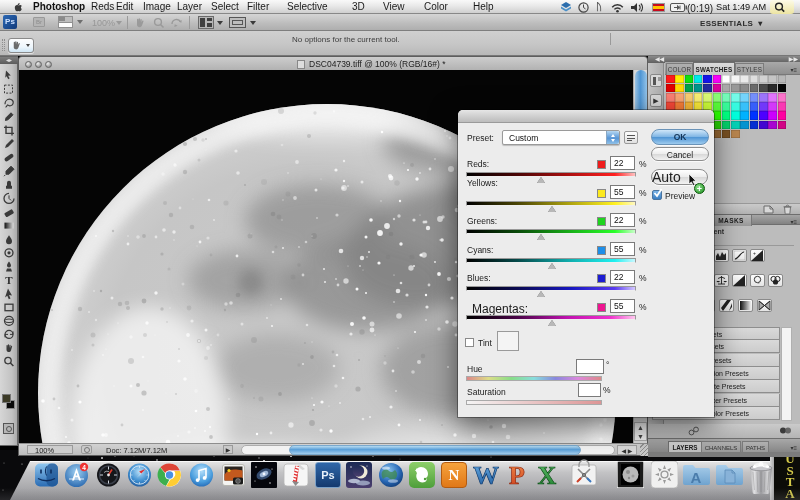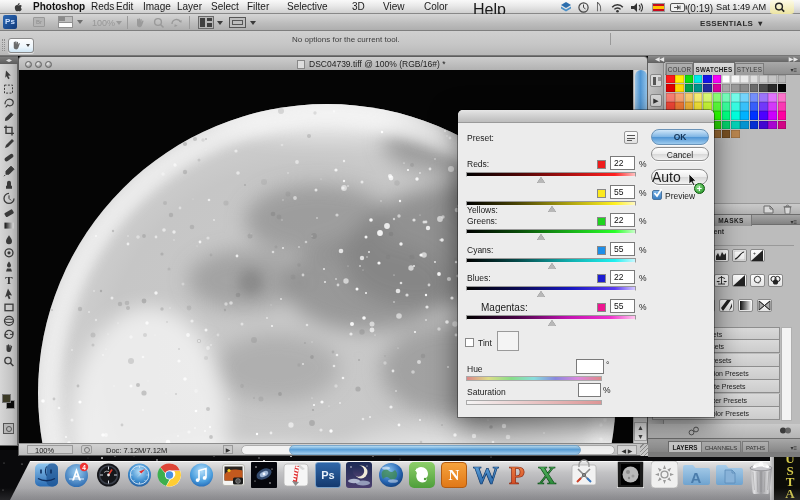--- a/index.html
+++ b/index.html
@@ -14,21 +14,21 @@
  <div class="abs" style="left:91px;top:1px;font-size:10px;color:#1a1a1a">Reds</div>
  <div class="abs" style="left:116px;top:1px;font-size:10px;color:#1a1a1a">Edit</div>
  <div class="abs" style="left:143px;top:1px;font-size:10px;color:#1a1a1a">Image</div>
  <div class="abs" style="left:177px;top:1px;font-size:10px;color:#1a1a1a">Layer</div>
  <div class="abs" style="left:211px;top:1px;font-size:10px;color:#1a1a1a">Select</div>
  <div class="abs" style="left:247px;top:1px;font-size:10px;color:#1a1a1a">Filter</div>
  <div class="abs" style="left:287px;top:1px;font-size:10px;color:#1a1a1a">Selective</div>
  <div class="abs" style="left:352px;top:1px;font-size:10px;color:#1a1a1a">3D</div>
  <div class="abs" style="left:383px;top:1px;font-size:10px;color:#1a1a1a">View</div>
  <div class="abs" style="left:424px;top:1px;font-size:10px;color:#1a1a1a">Color</div>
- <div class="abs" style="left:473px;top:1px;font-size:16px;color:#1a1a1a">Help</div>
+ <div class="abs" style="left:473px;top:1px;font-size:10px;color:#1a1a1a">Help</div>
  <svg class="abs" style="left:560px;top:2px" width="12" height="11" viewBox="0 0 12 11">
       <path fill="#2b6dad" d="M6 0L1 3l5 3 5-3z"></path>
       <path fill="#4a90c8" d="M1 4.5L6 7.5 11 4.5 11 6.5 6 9.5 1 6.5z"></path>
     </svg>
  <svg class="abs" style="left:578px;top:2px" width="11" height="11" viewBox="0 0 11 11">
       <circle cx="5.5" cy="5.5" r="4.6" fill="none" stroke="#444" stroke-width="1.2"></circle>
       <path d="M5.5 2.5v3l2 1.4" stroke="#444" stroke-width="1" fill="none"></path>
     </svg>
  <div class="abs" style="left:596px;top:1px;font-size:10px;color:#555;font-weight:bold">ᚢ</div>
  <svg class="abs" style="left:610px;top:2px" width="15" height="11" viewBox="0 0 15 11">
@@ -1111,20 +1111,26 @@
  <div class="abs" style="left:20px;top:2px;width:34px;height:12px;background:linear-gradient(#d0d0d0,#bcbcbc);border:1px solid #6e6e6e;border-bottom:none;font-size:6.3px;font-weight:bold;color:#1c1c1c;text-align:center;line-height:12px">LAYERS</div>
  <div class="abs" style="left:53px;top:2px;width:40px;height:12px;background:linear-gradient(#b0b0b0,#989898);border:1px solid #7a7a7a;border-bottom:none;font-size:6px;color:#333;text-align:center;line-height:12px">CHANNELS</div>
  <div class="abs" style="left:94px;top:2px;width:27px;height:12px;background:linear-gradient(#b0b0b0,#989898);border:1px solid #7a7a7a;border-bottom:none;font-size:6px;color:#333;text-align:center;line-height:12px">PATHS</div>
  <div class="abs" style="right:3px;top:5px;font-size:6px;color:#333">▾≡</div>
 </div>
 <div class="abs" style="left:648px;top:452px;width:152px;height:5px;background:#7c7c7c;z-index:26;"></div>
 
 <div class="abs" style="left:458px;top:110px;width:256px;height:307px;background:#ececec;border-radius:5px 5px 0 0;box-shadow:0 8px 28px rgba(0,0,0,.55),0 0 0 1px rgba(0,0,0,.35);z-index:45;">
  <div class="abs" style="left:0;top:0;width:256px;height:13px;background:linear-gradient(#e6e6e6,#cecece 55%,#bcbcbc);border-bottom:1px solid #9a9a9a;border-radius:5px 5px 0 0"></div>
  <div class="abs" style="left:9px;top:23px;font-size:8.5px;color:#1a1a1a">Preset:</div>
+ <div class="abs" style="left:44px;top:20px;width:118px;height:15px;background:#fff;border:1px solid #9a9a9a;border-radius:2px;box-shadow:0 1px 1px rgba(0,0,0,.2)">
+   <span style="position:absolute;left:6px;top:2px;font-size:8.5px;color:#111">Custom</span>
+   <div class="abs" style="right:0;top:0;width:13px;height:13px;background:linear-gradient(#b5d7f2,#5795d6 55%,#8fc1e8);border-left:1px solid #8aa8c4;border-radius:0 2px 2px 0"></div>
+   <div class="abs" style="right:4px;top:2.5px;width:0;height:0;border-left:2.6px solid transparent;border-right:2.6px solid transparent;border-bottom:3.6px solid #fff"></div>
+   <div class="abs" style="right:4px;top:7.5px;width:0;height:0;border-left:2.6px solid transparent;border-right:2.6px solid transparent;border-top:3.6px solid #fff"></div>
+ </div>
  <div class="abs" style="left:166px;top:21px;width:14px;height:13px;background:linear-gradient(#fdfdfd,#e0e0e0);border:1px solid #999;border-radius:2px">
    <div style="position:absolute;left:2px;top:3px;width:8px;height:1px;background:#555"></div>
    <div style="position:absolute;left:2px;top:5.5px;width:8px;height:1px;background:#555"></div>
    <div style="position:absolute;left:2px;top:8px;width:5px;height:1px;background:#555"></div>
  </div>
  <div class="abs" style="left:193px;top:19px;width:58px;height:16px;border-radius:8px;background:linear-gradient(#cfe6f8,#7db4e4 50%,#4e94d4 51%,#9ecbee);border:1px solid #6a93b8;box-shadow:0 1px 1px rgba(255,255,255,.8);font-size:8.5px;font-weight:bold;color:#14365a;text-align:center;line-height:15px">OK</div>
  <div class="abs" style="left:193px;top:37px;width:58px;height:14px;border-radius:8px;background:linear-gradient(#ffffff,#ececec 50%,#d8d8d8 51%,#f2f2f2);border:1px solid #8e8e8e;box-shadow:0 1px 1px rgba(255,255,255,.8);font-size:8.5px;color:#222;text-align:center;line-height:15px">Cancel</div>
  <div class="abs" style="left:193px;top:59px;width:57px;height:16px;border-radius:8px;background:linear-gradient(#ffffff,#ececec 50%,#d8d8d8 51%,#f2f2f2);border:1px solid #8e8e8e;box-shadow:0 1px 1px rgba(255,255,255,.8);font-size:14px;color:#222;text-align:left;line-height:15px">Auto</div>
  <svg class="abs" style="left:230px;top:64px;z-index:3" width="10" height="12" viewBox="0 0 10 12">
       <path d="M1 0l7 7-3 .2 1.8 3.6-1.6.8-1.8-3.7L1 10z" fill="#111" stroke="#fff" stroke-width=".7"></path>
@@ -1135,21 +1141,21 @@
       <path d="M1.5 5l2.5 3L8.5 1" stroke="#fff" stroke-width="1.8" fill="none"></path>
     </svg>
  <div class="abs" style="left:207px;top:81px;font-size:8.5px;color:#1a1a1a">Preview</div>
 
  <div class="abs" style="left:9px;top:49px;font-size:8.5px;color:#1a1a1a">Reds:</div>
  <div class="abs" style="left:139px;top:50px;width:9px;height:9px;background:#ee1c1c;border:1px solid #888"></div>
  <div class="abs" style="left:152px;top:46px;width:25px;height:14px;background:#fff;border:1.5px solid #7a7a7a;font-size:8.5px;color:#111;line-height:12px;padding-left:3px">22</div>
  <div class="abs" style="left:181px;top:49px;font-size:8.5px;color:#1a1a1a">%</div>
  <div class="abs" style="left:8px;top:62px;width:170px;height:5px;background:linear-gradient(90deg,#000,#4a0505 30%,#b01010 62%,#ff2020 88%,#ffc0c0 100%);border:1px solid #999;border-bottom:1px solid #eee"></div>
  <div class="abs" style="left:79px;top:67px;width:0;height:0;border-left:4px solid transparent;border-right:4px solid transparent;border-bottom:6px solid #b8b8b8;filter:drop-shadow(0 0 .5px #555)"></div>
- <div class="abs" style="left:9px;top:95px;font-size:8.5px;color:#1a1a1a">Yellows:</div>
+ <div class="abs" style="left:9px;top:68px;font-size:8.5px;color:#1a1a1a">Yellows:</div>
  <div class="abs" style="left:139px;top:78.6px;width:9px;height:9px;background:#fce91e;border:1px solid #888"></div>
  <div class="abs" style="left:152px;top:74.6px;width:25px;height:14px;background:#fff;border:1.5px solid #7a7a7a;font-size:8.5px;color:#111;line-height:12px;padding-left:3px">55</div>
  <div class="abs" style="left:181px;top:77.6px;font-size:8.5px;color:#1a1a1a">%</div>
  <div class="abs" style="left:8px;top:90.6px;width:170px;height:5px;background:linear-gradient(90deg,#000,#4a4505 30%,#b0a510 62%,#fff020 88%,#fff8c0 100%);border:1px solid #999;border-bottom:1px solid #eee"></div>
  <div class="abs" style="left:90px;top:95.6px;width:0;height:0;border-left:4px solid transparent;border-right:4px solid transparent;border-bottom:6px solid #b8b8b8;filter:drop-shadow(0 0 .5px #555)"></div>
  <div class="abs" style="left:9px;top:106.19999999999999px;font-size:8.5px;color:#1a1a1a">Greens:</div>
  <div class="abs" style="left:139px;top:107.19999999999999px;width:9px;height:9px;background:#1ed31e;border:1px solid #888"></div>
  <div class="abs" style="left:152px;top:103.19999999999999px;width:25px;height:14px;background:#fff;border:1.5px solid #7a7a7a;font-size:8.5px;color:#111;line-height:12px;padding-left:3px">22</div>
  <div class="abs" style="left:181px;top:106.19999999999999px;font-size:8.5px;color:#1a1a1a">%</div>
  <div class="abs" style="left:8px;top:119.19999999999999px;width:170px;height:5px;background:linear-gradient(90deg,#000,#0a4a0a 30%,#18b018 62%,#2aff2a 88%,#c8ffc8 100%);border:1px solid #999;border-bottom:1px solid #eee"></div>
@@ -1159,21 +1165,21 @@
  <div class="abs" style="left:152px;top:131.8px;width:25px;height:14px;background:#fff;border:1.5px solid #7a7a7a;font-size:8.5px;color:#111;line-height:12px;padding-left:3px">55</div>
  <div class="abs" style="left:181px;top:134.8px;font-size:8.5px;color:#1a1a1a">%</div>
  <div class="abs" style="left:8px;top:147.8px;width:170px;height:5px;background:linear-gradient(90deg,#000,#054a4a 30%,#10b0b0 62%,#20f0f0 88%,#c8f8ff 100%);border:1px solid #999;border-bottom:1px solid #eee"></div>
  <div class="abs" style="left:90px;top:152.8px;width:0;height:0;border-left:4px solid transparent;border-right:4px solid transparent;border-bottom:6px solid #b8b8b8;filter:drop-shadow(0 0 .5px #555)"></div>
  <div class="abs" style="left:9px;top:163.39999999999998px;font-size:8.5px;color:#1a1a1a">Blues:</div>
  <div class="abs" style="left:139px;top:164.39999999999998px;width:9px;height:9px;background:#1c1cd2;border:1px solid #888"></div>
  <div class="abs" style="left:152px;top:160.39999999999998px;width:25px;height:14px;background:#fff;border:1.5px solid #7a7a7a;font-size:8.5px;color:#111;line-height:12px;padding-left:3px">22</div>
  <div class="abs" style="left:181px;top:163.39999999999998px;font-size:8.5px;color:#1a1a1a">%</div>
  <div class="abs" style="left:8px;top:176.39999999999998px;width:170px;height:5px;background:linear-gradient(90deg,#000,#0a0a52 30%,#1818c0 62%,#5a3cf0 88%,#d4c8ff 100%);border:1px solid #999;border-bottom:1px solid #eee"></div>
  <div class="abs" style="left:79px;top:181.39999999999998px;width:0;height:0;border-left:4px solid transparent;border-right:4px solid transparent;border-bottom:6px solid #b8b8b8;filter:drop-shadow(0 0 .5px #555)"></div>
- <div class="abs" style="left:23px;top:192px;font-size:10px;color:#1a1a1a">Magentas:</div>
+ <div class="abs" style="left:14px;top:192px;font-size:12px;color:#1a1a1a">Magentas:</div>
  <div class="abs" style="left:139px;top:193px;width:9px;height:9px;background:#ee1490;border:1px solid #888"></div>
  <div class="abs" style="left:152px;top:189px;width:25px;height:14px;background:#fff;border:1.5px solid #7a7a7a;font-size:8.5px;color:#111;line-height:12px;padding-left:3px">55</div>
  <div class="abs" style="left:181px;top:192px;font-size:8.5px;color:#1a1a1a">%</div>
  <div class="abs" style="left:8px;top:205px;width:170px;height:5px;background:linear-gradient(90deg,#000,#4a0548 30%,#c012b0 60%,#f030cc 85%,#ffc8ee 100%);border:1px solid #999;border-bottom:1px solid #eee"></div>
  <div class="abs" style="left:90px;top:210px;width:0;height:0;border-left:4px solid transparent;border-right:4px solid transparent;border-bottom:6px solid #b8b8b8;filter:drop-shadow(0 0 .5px #555)"></div>
  <div class="abs" style="left:7px;top:228px;width:9px;height:9px;background:#fff;border:1px solid #8a8a8a"></div>
  <div class="abs" style="left:20px;top:228px;font-size:8.5px;color:#1a1a1a">Tint</div>
  <div class="abs" style="left:39px;top:221px;width:22px;height:20px;background:#f4f4f4;border:1px solid #9a9a9a"></div>
  <div class="abs" style="left:9px;top:254px;font-size:8.5px;color:#1a1a1a">Hue</div>
  <div class="abs" style="left:118px;top:249px;width:28px;height:15px;background:#fff;border:1.5px solid #7a7a7a"></div>

